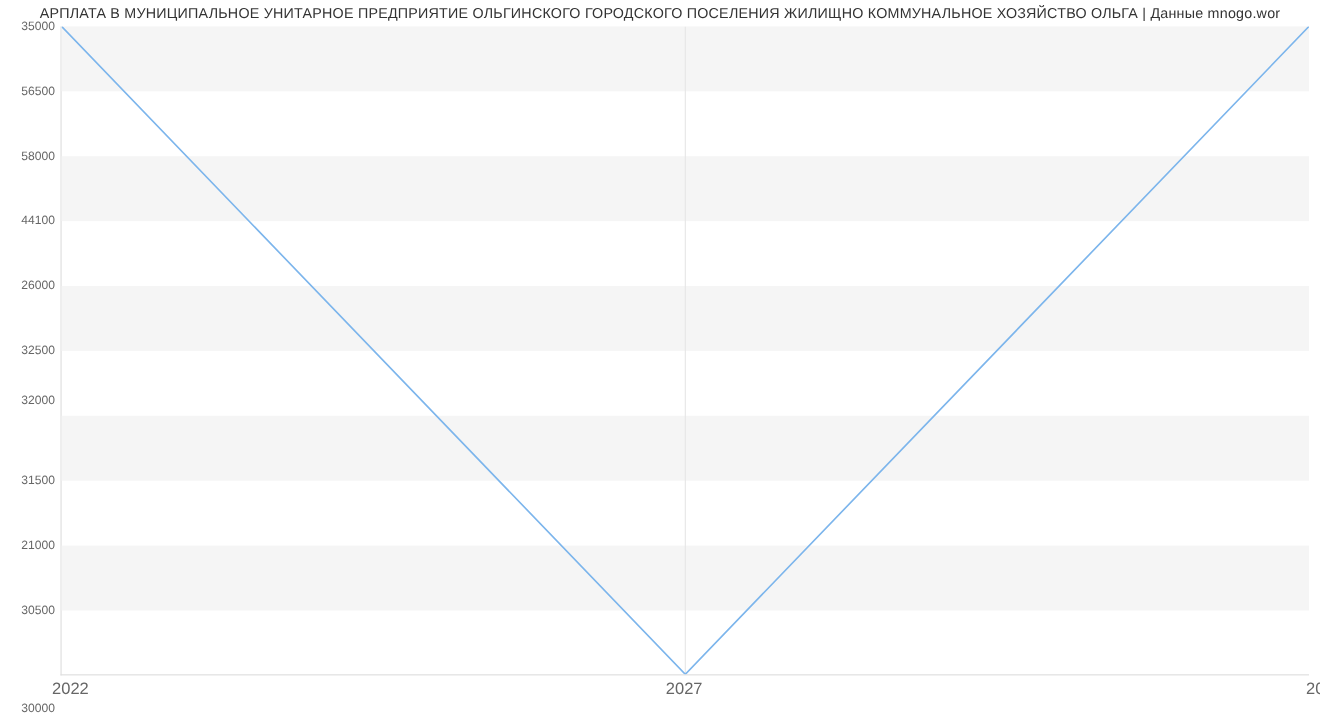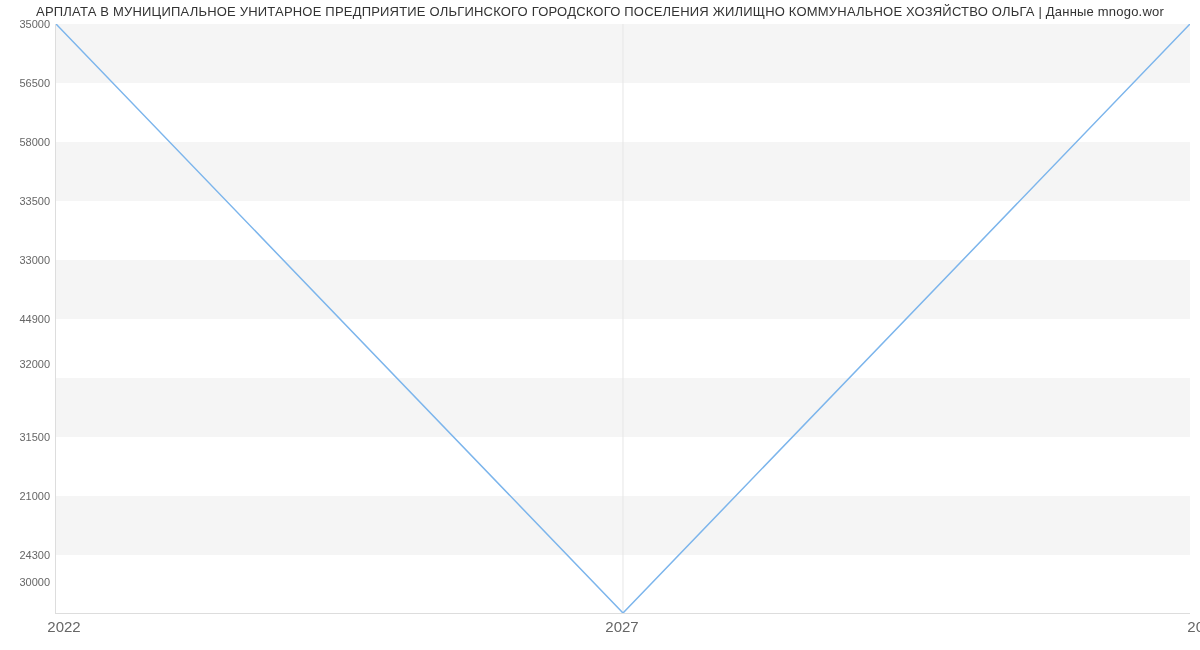--- a/index.html
+++ b/index.html
@@ -77,28 +77,28 @@
 </head>
 <body>
 
 <div class="chart-title">АРПЛАТА В МУНИЦИПАЛЬНОЕ УНИТАРНОЕ ПРЕДПРИЯТИЕ ОЛЬГИНСКОГО ГОРОДСКОГО ПОСЕЛЕНИЯ ЖИЛИЩНО КОММУНАЛЬНОЕ ХОЗЯЙСТВО ОЛЬГА | Данные mnogo.wor</div>
 
 <div class="chart-container">
 
   <div class="y-tick-label" style="top:0px">35000</div>
   <div class="y-tick-label" style="top:59px">56500</div>
   <div class="y-tick-label" style="top:118px">58000</div>
-  <div class="y-tick-label" style="top:177px">33500</div>
-  <div class="y-tick-label" style="top:236px">33000</div>
-  <div class="y-tick-label" style="top:295px">44900</div>
+  <div class="y-tick-label" style="top:177px">44100</div>
+  <div class="y-tick-label" style="top:236px">26000</div>
+  <div class="y-tick-label" style="top:295px">32500</div>
   <div class="y-tick-label" style="top:340px">32000</div>
   <div class="y-tick-label" style="top:413px">31500</div>
   <div class="y-tick-label" style="top:472px">21000</div>
-  <div class="y-tick-label" style="top:531px">24300</div>
-  <div class="y-tick-label" style="top:558px">30000</div>
+  <div class="y-tick-label" style="top:531px">30500</div>
+  <div class="y-tick-label" style="top:620px">30000</div>
 
   <div class="x-tick-label" style="left:64px">2022</div>
   <div class="x-tick-label" style="left:622px">2027</div>
   <div class="x-tick-label" style="left:1204px">2024</div>
 
   <div class="plot-area">
 
     <div class="grid-band" style="top:0px;height:59px"></div>
     <div class="grid-band" style="top:118px;height:59px"></div>
     <div class="grid-band" style="top:236px;height:59px"></div>

